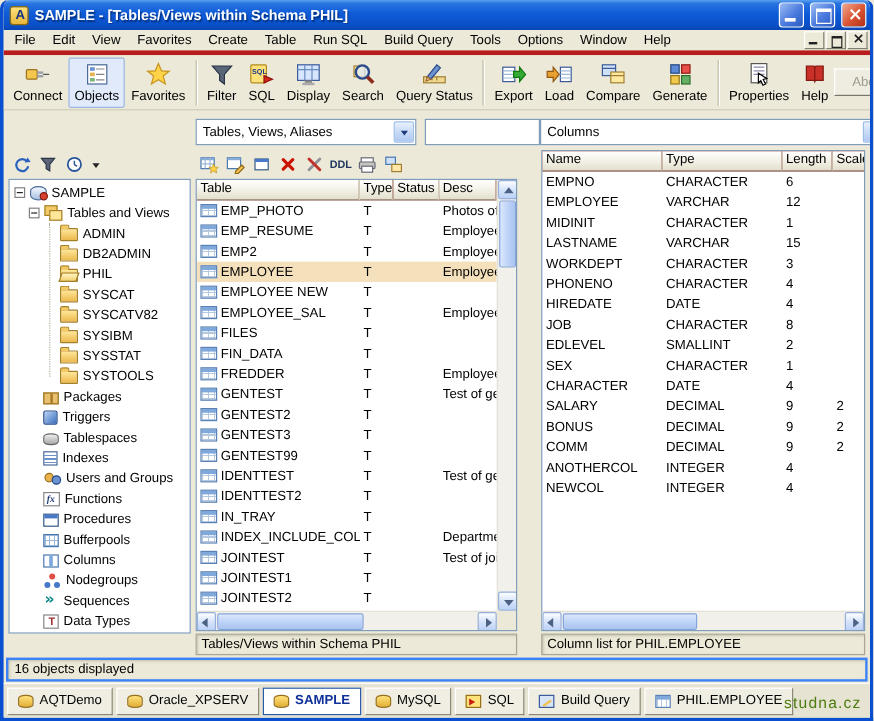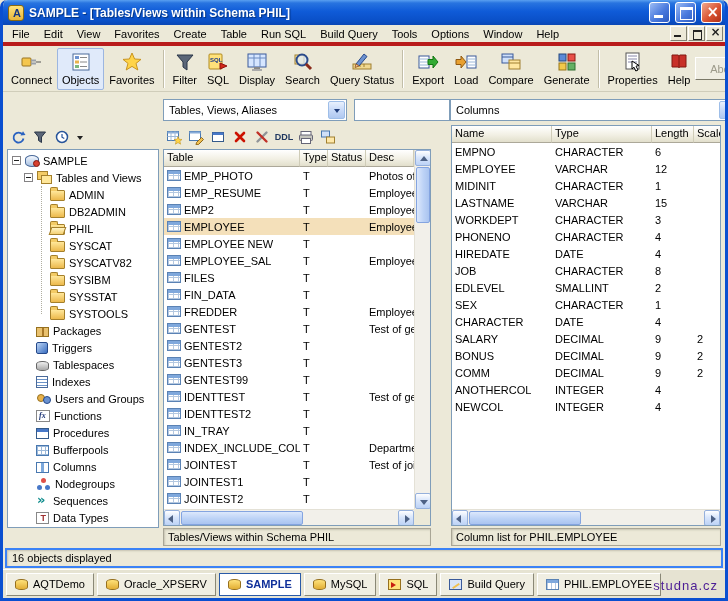--- a/index.html
+++ b/index.html
@@ -109,21 +109,21 @@
     background:linear-gradient(90deg,#DCE8FC,#BCD2F6 55%,#AAC4F0);}
   .sb-thumb-h{height:14px;margin:1px;flex:none;border:1px solid #84A4E0;border-radius:2px;
     background:linear-gradient(180deg,#DCE8FC,#BCD2F6 55%,#AAC4F0);}
   
   .statusbar{height:20px;flex:none;margin:2px 2px 1px;border:2px solid #3b82f6;box-shadow:inset 1px 1px 2px rgba(125,122,104,.35);
     background:#ECE9D8;display:flex;align-items:center;padding:0 5px;font-size:11px;}
   .taskbar{height:29px;flex:none;background:#E6E3D2;border-top:1px solid #fff;display:flex;align-items:center;gap:3px;padding:0 3px;position:relative;}
   .task-btn{height:23px;display:flex;align-items:center;gap:5px;padding:0 8px;font-size:11px;white-space:nowrap;
     background:#F0EEE2;border:1px solid;border-color:#FFFFFF #8A8876 #8A8876 #FFFFFF;}
   .task-btn.active{background:#FFFFFF;border:1px solid #2A5AA8;color:#10309A;font-weight:bold;}
-  .watermark{position:absolute;right:7px;bottom:5px;font-size:13px;color:#4c1d95;letter-spacing:1px;}
+  .watermark{position:absolute;right:7px;bottom:5px;font-size:13px;color:#4d7c0f;letter-spacing:1px;}
   
   [data-icon]{display:inline-block;position:relative;flex:none;}
   [data-icon="folder-icon"],[data-icon="folder-open-icon"]{width:15px;height:11px;background:linear-gradient(#FFE79A,#ECB94C);border:1px solid #A5802B;border-radius:1px;margin-top:2px;}
   [data-icon="folder-icon"]::before,[data-icon="folder-open-icon"]::before{content:"";position:absolute;top:-4px;left:-1px;width:6px;height:3px;background:#F3CB66;border:1px solid #A5802B;border-bottom:none;border-radius:2px 2px 0 0;}
   [data-icon="folder-open-icon"]::after{content:"";position:absolute;left:-1px;top:2px;width:13px;height:6px;background:linear-gradient(#FFF4C4,#F4D072);border:1px solid #A5802B;transform:skewX(-20deg);}
   [data-icon="database-icon"]{width:14px;height:12px;background:linear-gradient(#F4F8FF,#A8C0E0);border:1px solid #4A6A9A;border-radius:7px/4px;}
   [data-icon="database-icon"]::after{content:"";position:absolute;right:-2px;bottom:-1px;width:5px;height:5px;background:#D84030;border:1px solid #801810;border-radius:50%;}
   [data-icon="folders-icon"]{width:15px;height:13px;}
   [data-icon="folders-icon"]::before{content:"";position:absolute;left:0;top:0;width:9px;height:7px;background:#F3CB66;border:1px solid #A5802B;}
   [data-icon="folders-icon"]::after{content:"";position:absolute;right:0;bottom:0;width:9px;height:7px;background:#FFE79A;border:1px solid #A5802B;}

